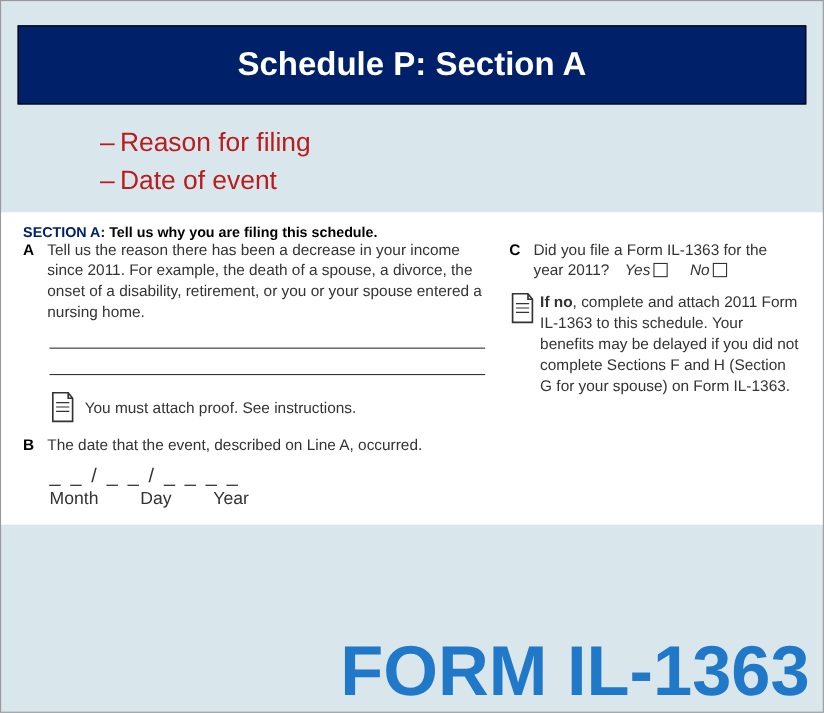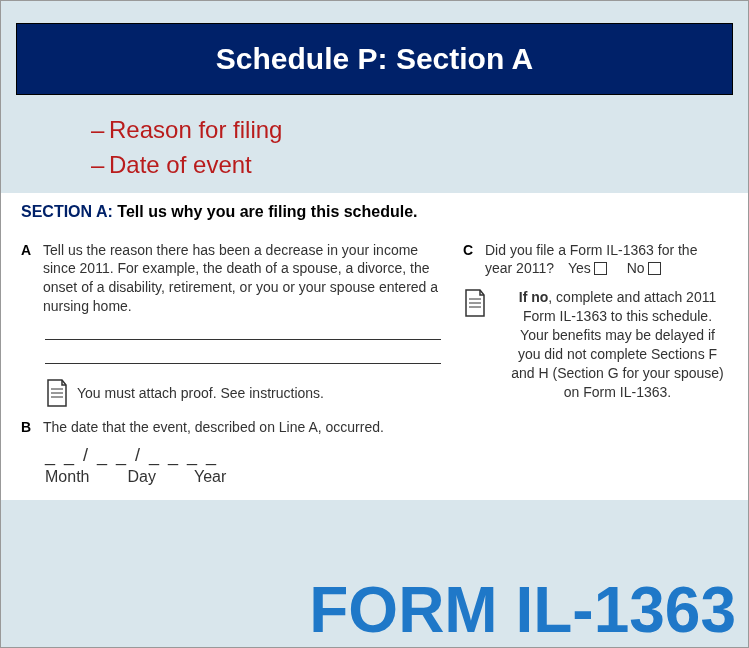--- a/index.html
+++ b/index.html
@@ -33,22 +33,22 @@
     line-height: 1.45;
   }
   .dash { display: inline-block; width: 18px; }
   .form-area {
     background: #fff;
     margin: 6px 0 0 0;
     padding: 10px 20px 14px 20px;
     font-family: Arial, sans-serif;
   }
   .section-line {
-    font-size: 16px;
-    margin-bottom: 20px;
+    font-size: 13px;
+    margin-bottom: 0;
   }
   .section-label {
     color: #002169;
     font-weight: bold;
   }
   .section-instr {
     color: #000;
     font-weight: bold;
   }
   .cols {
@@ -102,36 +102,36 @@
     gap: 38px;
     font-size: 16px;
     color: #333;
     margin-top: 2px;
   }
   .yesno {
     display: inline-flex;
     align-items: center;
     gap: 20px;
     margin-left: 10px;
+    font-style: italic;
   }
   .ck {
     display: inline-block;
     width: 13px; height: 13px;
     border: 1px solid #333;
     vertical-align: -2px;
     margin-left: 3px;
   }
   .ifno-row {
     display: flex;
-    gap: 20px;
+    gap: 4px;
     margin: 10px 0 4px 0;
     font-size: 14px;
     color: #333;
     line-height: 1.35;
-    text-align: center;
   }
   .footer-title {
     position: absolute;
     right: 12px;
     bottom: 0px;
     font-family: Arial, Helvetica, sans-serif;
     font-size: 64px;
     font-weight: 900;
     color: #1f78c8;
     letter-spacing: 0px;

